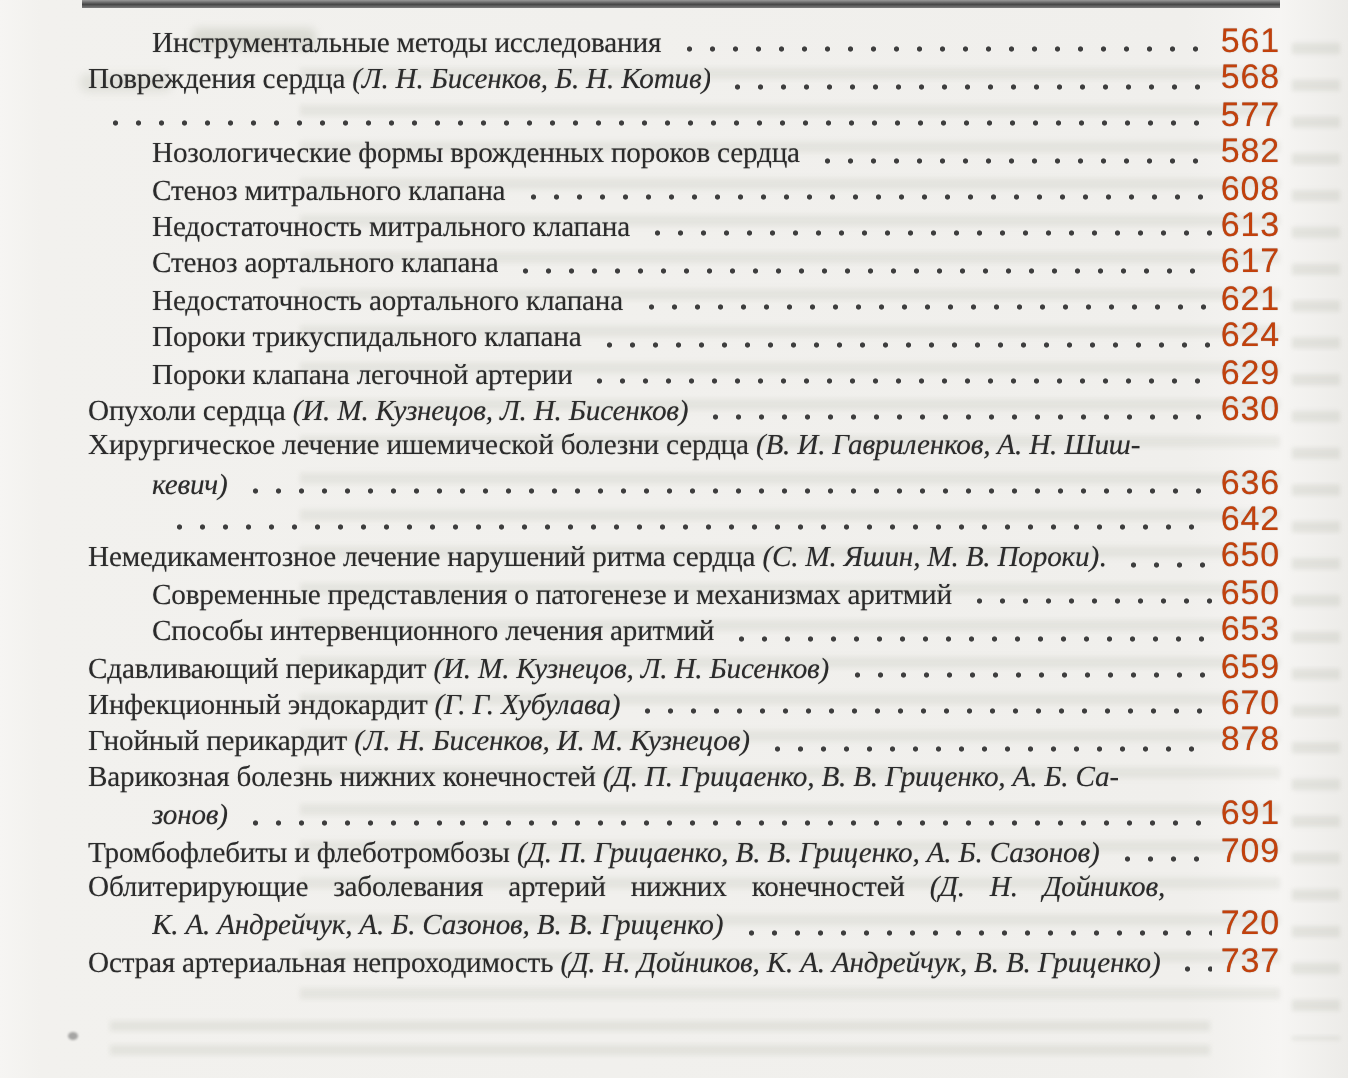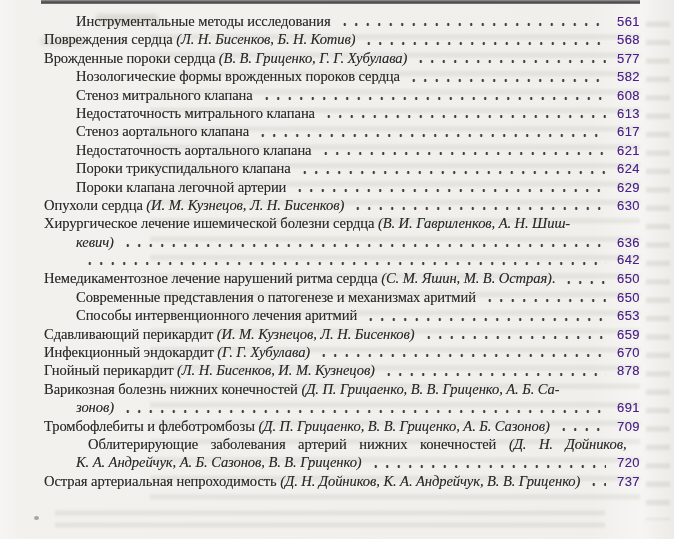--- a/index.html
+++ b/index.html
@@ -38,41 +38,41 @@
     align-items: baseline;
     height: 18.4px;
     font-size: 14.6px;
     line-height: 18.4px;
     color: #2b2b2b;
     white-space: nowrap;
     letter-spacing: -0.1px;
     text-shadow: 0 0 0.5px rgba(40,40,40,0.45);
   }
   .row.ind { padding-left: 32px; }
-  .row.just { word-spacing: 9px; margin-left: 44px; }
+  .row.just { word-spacing: 9px; }
   .text { flex: 0 1 auto; overflow: hidden; }
   .em { font-style: italic; }
   .dots {
     flex: 1 1 10px;
     min-width: 4px;
     align-self: stretch;
     margin-left: 5px;
     background-image: radial-gradient(circle, #3e3e3e 1.1px, rgba(0,0,0,0) 1.5px);
     background-size: 11.5px 5px;
     background-repeat: repeat-x;
     background-position: left 3px bottom 3px;
   }
   .pnum {
     flex: 0 0 auto;
     width: 34px;
     text-align: right;
     font-family: "Liberation Sans", sans-serif;
-    font-size: 13px;
+    font-size: 17px;
     letter-spacing: 0.4px;
-    color: #4c1d95;
+    color: #c2410c;
   }
   
   .bleed, .smudge { position: absolute; pointer-events: none; }
   .bleed-mid {
     left: 150px; top: 26px; width: 490px; height: 478px;
     background: repeating-linear-gradient(to bottom,
       rgba(0,0,0,0) 0px 7.5px,
       rgba(148,152,132,0.13) 8.5px 13px,
       rgba(0,0,0,0) 14px 18.4px);
     filter: blur(1.3px);
@@ -115,21 +115,20 @@
         <span class="text"><span>Инструментальные методы исследования</span></span>
         <span class="dots"></span>
         <span class="pnum">561</span>
       </div>
       <div class="row">
         <span class="text"><span>Повреждения сердца </span><span class="em">(Л. Н. Бисенков, Б. Н. Котив)</span></span>
         <span class="dots"></span>
         <span class="pnum">568</span>
       </div>
       <div class="row">
-        <span class="text"><span>Врожденные пороки сердца </span><span class="em">(В. В. Гриценко, Г. Г. Хубулава)</span></span>
         <span class="dots"></span>
         <span class="pnum">577</span>
       </div>
       <div class="row ind">
         <span class="text"><span>Нозологические формы врожденных пороков сердца</span></span>
         <span class="dots"></span>
         <span class="pnum">582</span>
       </div>
       <div class="row ind">
         <span class="text"><span>Стеноз митрального клапана</span></span>
@@ -172,21 +171,21 @@
       <div class="row ind">
         <span class="text"><span class="em">кевич)</span></span>
         <span class="dots"></span>
         <span class="pnum">636</span>
       </div>
       <div class="row ind">
         <span class="dots"></span>
         <span class="pnum">642</span>
       </div>
       <div class="row">
-        <span class="text"><span>Немедикаментозное лечение нарушений ритма сердца </span><span class="em">(С. М. Яшин, М. В. Острая)</span><span>.</span></span>
+        <span class="text"><span>Немедикаментозное лечение нарушений ритма сердца </span><span class="em">(С. М. Яшин, М. В. Пороки)</span><span>.</span></span>
         <span class="dots"></span>
         <span class="pnum">650</span>
       </div>
       <div class="row ind">
         <span class="text"><span>Современные представления о патогенезе и механизмах аритмий</span></span>
         <span class="dots"></span>
         <span class="pnum">650</span>
       </div>
       <div class="row ind">
         <span class="text"><span>Способы интервенционного лечения аритмий</span></span>

